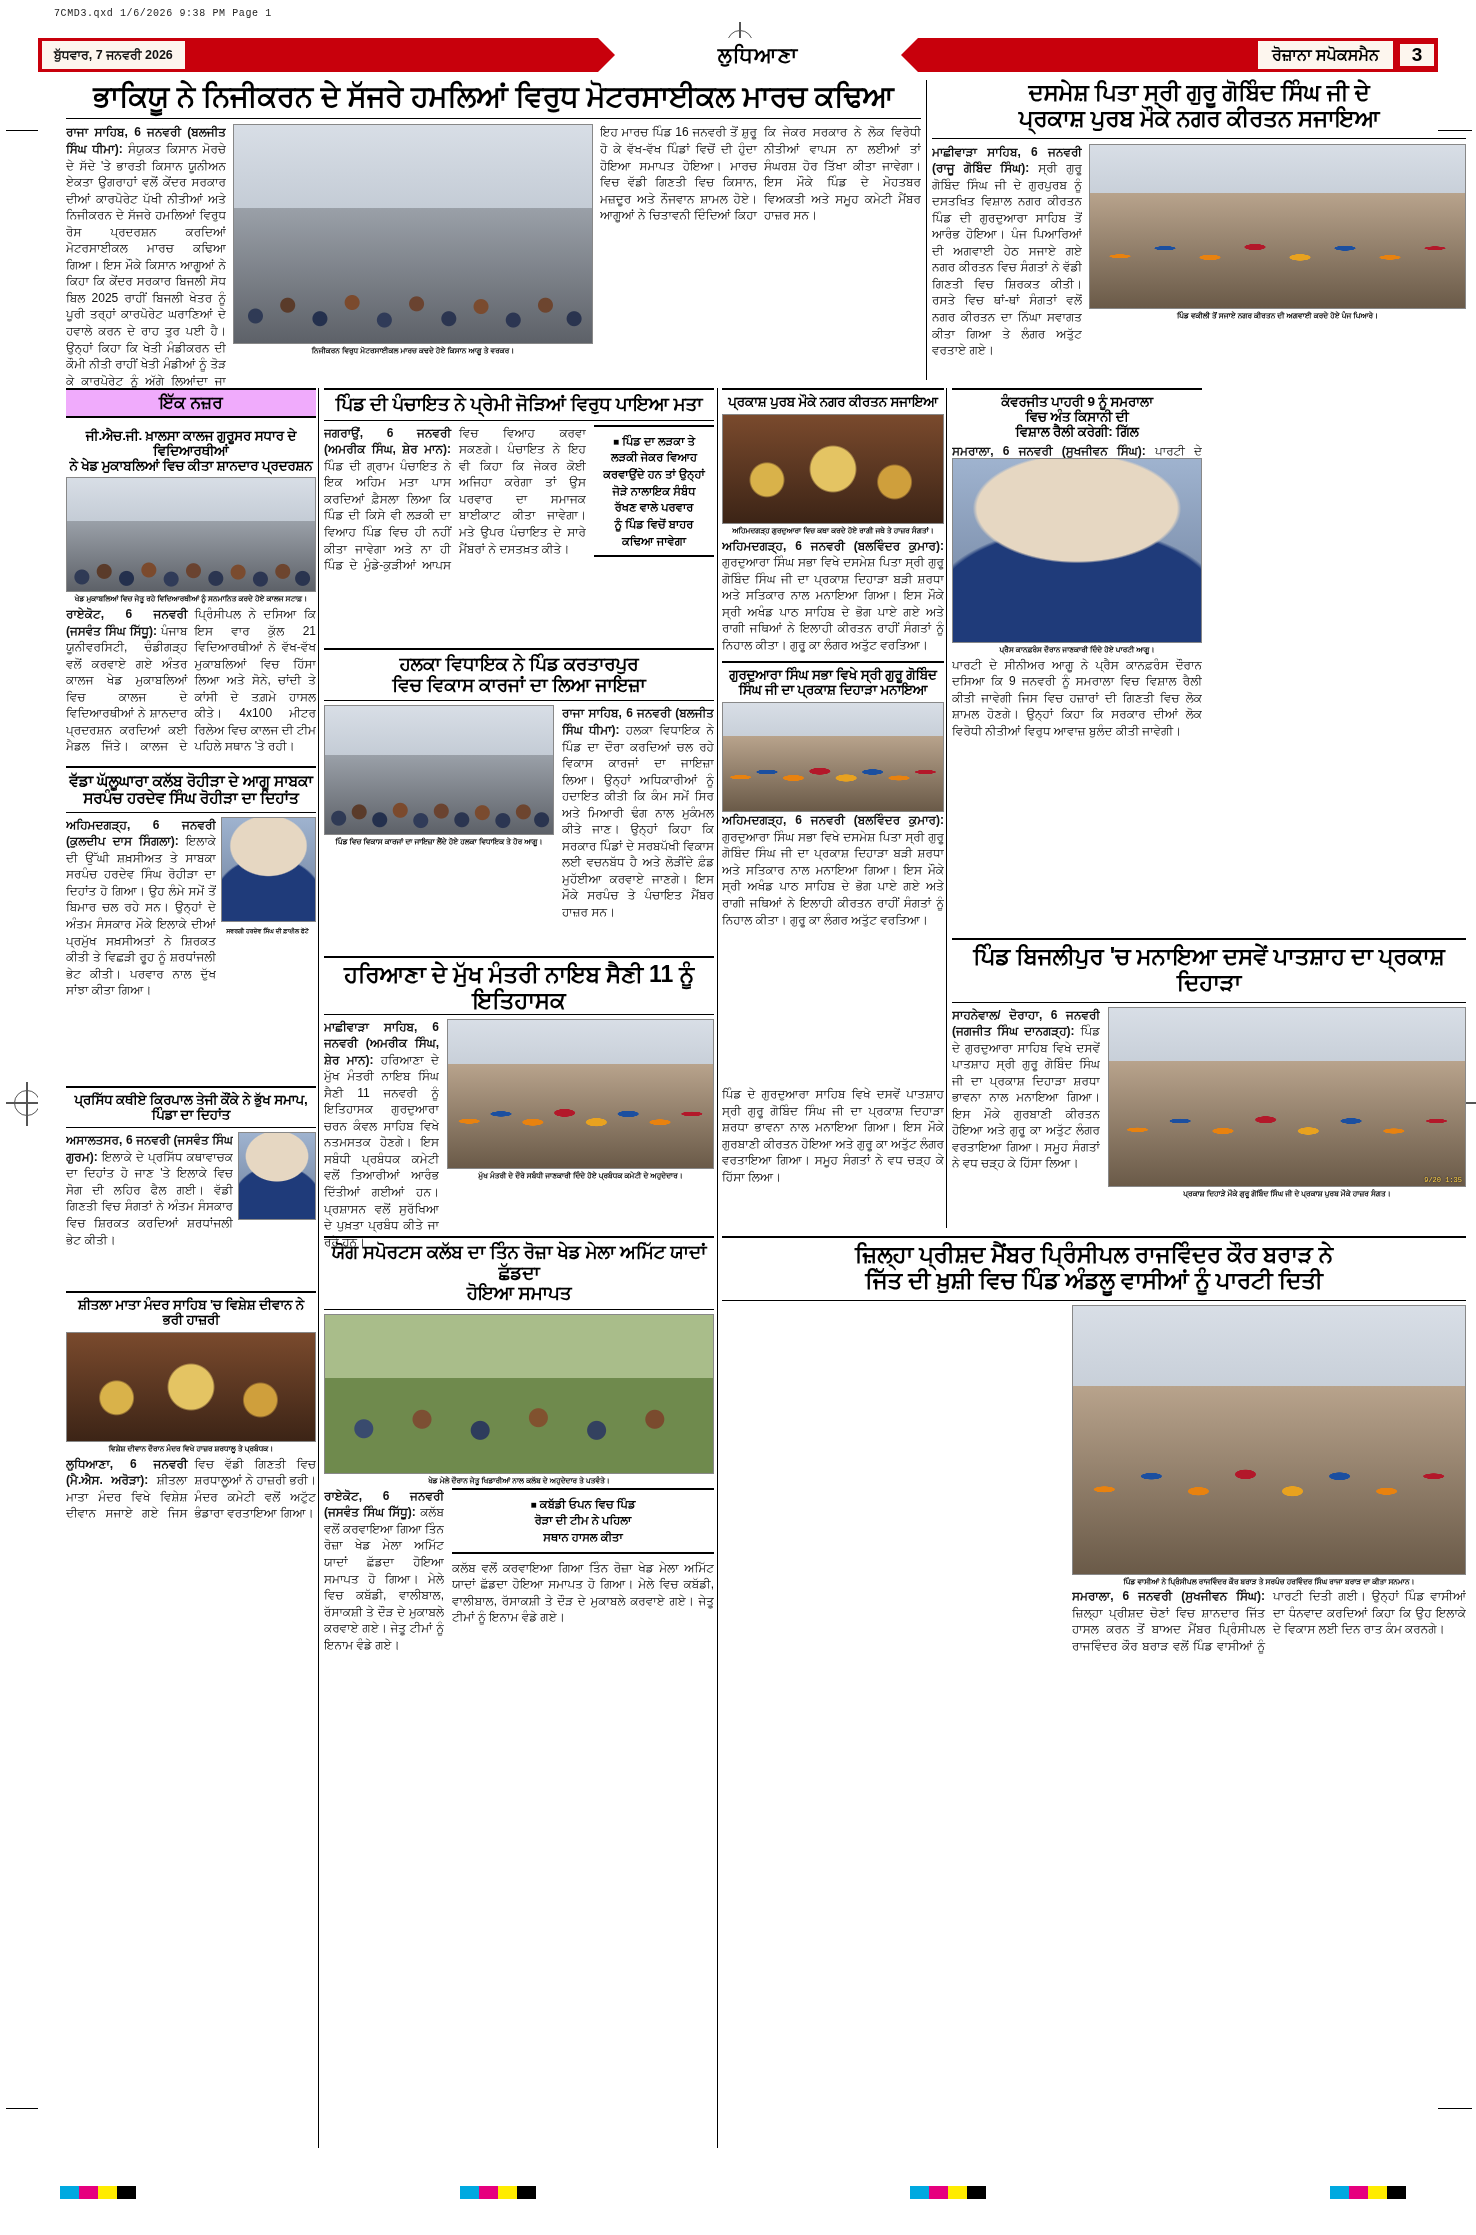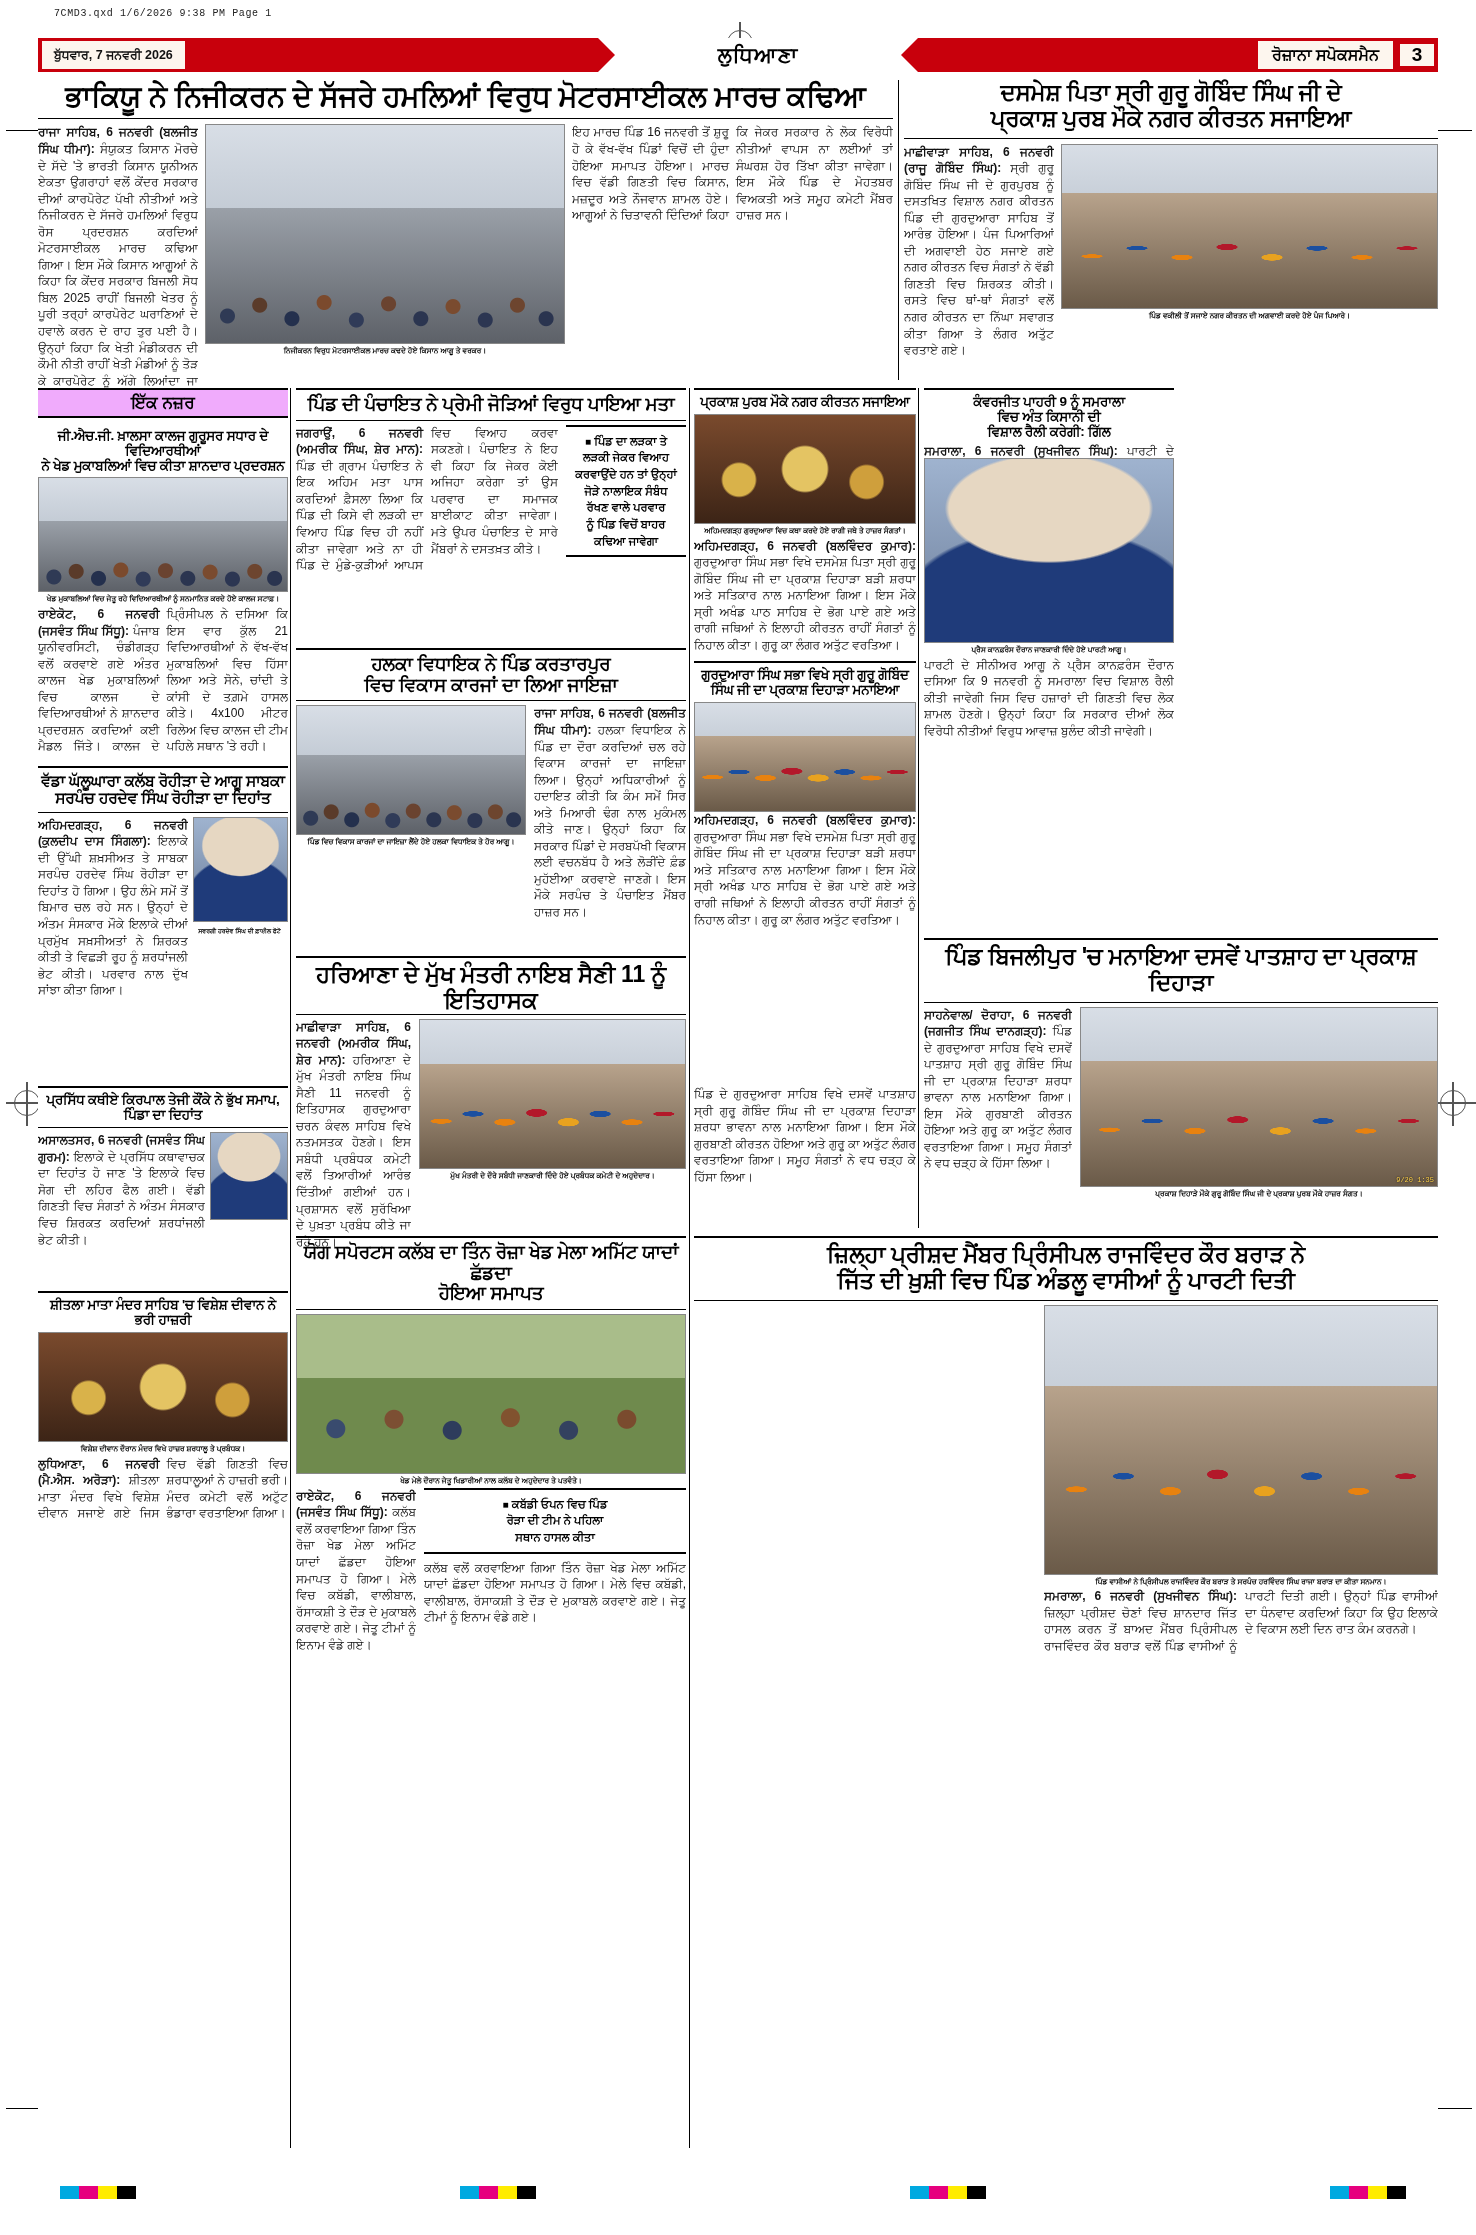--- a/index.html
+++ b/index.html
@@ -331,21 +331,21 @@
       <div class="mh-left">
         <div class="mh-datebox">ਬੁੱਧਵਾਰ, 7 ਜਨਵਰੀ 2026</div>
       </div>
       <div class="mh-center">ਲੁਧਿਆਣਾ</div>
       <div class="mh-right">
         <div class="mh-brand">ਰੋਜ਼ਾਨਾ ਸਪੋਕਸਮੈਨ</div>
         <div class="mh-pageno">3</div>
       </div>
     </div>
 
-    <div class="grid" style="height:2090px;">
+    <div class="grid" style="height:2090px;margin-left:28px;">
 
       <div class="region" style="left:0; top:4px; width:855px;">
         <div class="hl hl-xl" style="padding-bottom:6px;">ਭਾਕਿਯੂ ਨੇ ਨਿਜੀਕਰਨ ਦੇ ਸੱਜਰੇ ਹਮਲਿਆਂ ਵਿਰੁਧ ਮੋਟਰਸਾਈਕਲ ਮਾਰਚ ਕਢਿਆ</div>
         <div class="rule-thin" style="margin-bottom:5px;"></div>
         <div style="display:flex; gap:7px;">
           <div style="flex:0 0 160px;">
             <div class="col-text" style="height:290px;">
               <span class="lead">ਰਾਜਾ ਸਾਹਿਬ, 6 ਜਨਵਰੀ (ਬਲਜੀਤ ਸਿੰਘ ਧੀਮਾ):</span>
               <span>ਸੰਯੁਕਤ ਕਿਸਾਨ ਮੋਰਚੇ ਦੇ ਸੱਦੇ 'ਤੇ ਭਾਰਤੀ ਕਿਸਾਨ ਯੂਨੀਅਨ ਏਕਤਾ ਉਗਰਾਹਾਂ ਵਲੋਂ ਕੇਂਦਰ ਸਰਕਾਰ ਦੀਆਂ ਕਾਰਪੋਰੇਟ ਪੱਖੀ ਨੀਤੀਆਂ ਅਤੇ ਨਿਜੀਕਰਨ ਦੇ ਸੱਜਰੇ ਹਮਲਿਆਂ ਵਿਰੁਧ ਰੋਸ ਪ੍ਰਦਰਸ਼ਨ ਕਰਦਿਆਂ ਮੋਟਰਸਾਈਕਲ ਮਾਰਚ ਕਢਿਆ ਗਿਆ। ਇਸ ਮੌਕੇ ਕਿਸਾਨ ਆਗੂਆਂ ਨੇ ਕਿਹਾ ਕਿ ਕੇਂਦਰ ਸਰਕਾਰ ਬਿਜਲੀ ਸੋਧ ਬਿਲ 2025 ਰਾਹੀਂ ਬਿਜਲੀ ਖੇਤਰ ਨੂੰ ਪੂਰੀ ਤਰ੍ਹਾਂ ਕਾਰਪੋਰੇਟ ਘਰਾਣਿਆਂ ਦੇ ਹਵਾਲੇ ਕਰਨ ਦੇ ਰਾਹ ਤੁਰ ਪਈ ਹੈ। ਉਨ੍ਹਾਂ ਕਿਹਾ ਕਿ ਖੇਤੀ ਮੰਡੀਕਰਨ ਦੀ ਕੌਮੀ ਨੀਤੀ ਰਾਹੀਂ ਖੇਤੀ ਮੰਡੀਆਂ ਨੂੰ ਤੋੜ ਕੇ ਕਾਰਪੋਰੇਟ ਨੂੰ ਅੱਗੇ ਲਿਆਂਦਾ ਜਾ ਰਿਹਾ ਹੈ ਜਿਸ ਨਾਲ ਕਿਸਾਨੀ ਤਬਾਹ ਹੋ ਜਾਵੇਗੀ।</span>
             </div>

